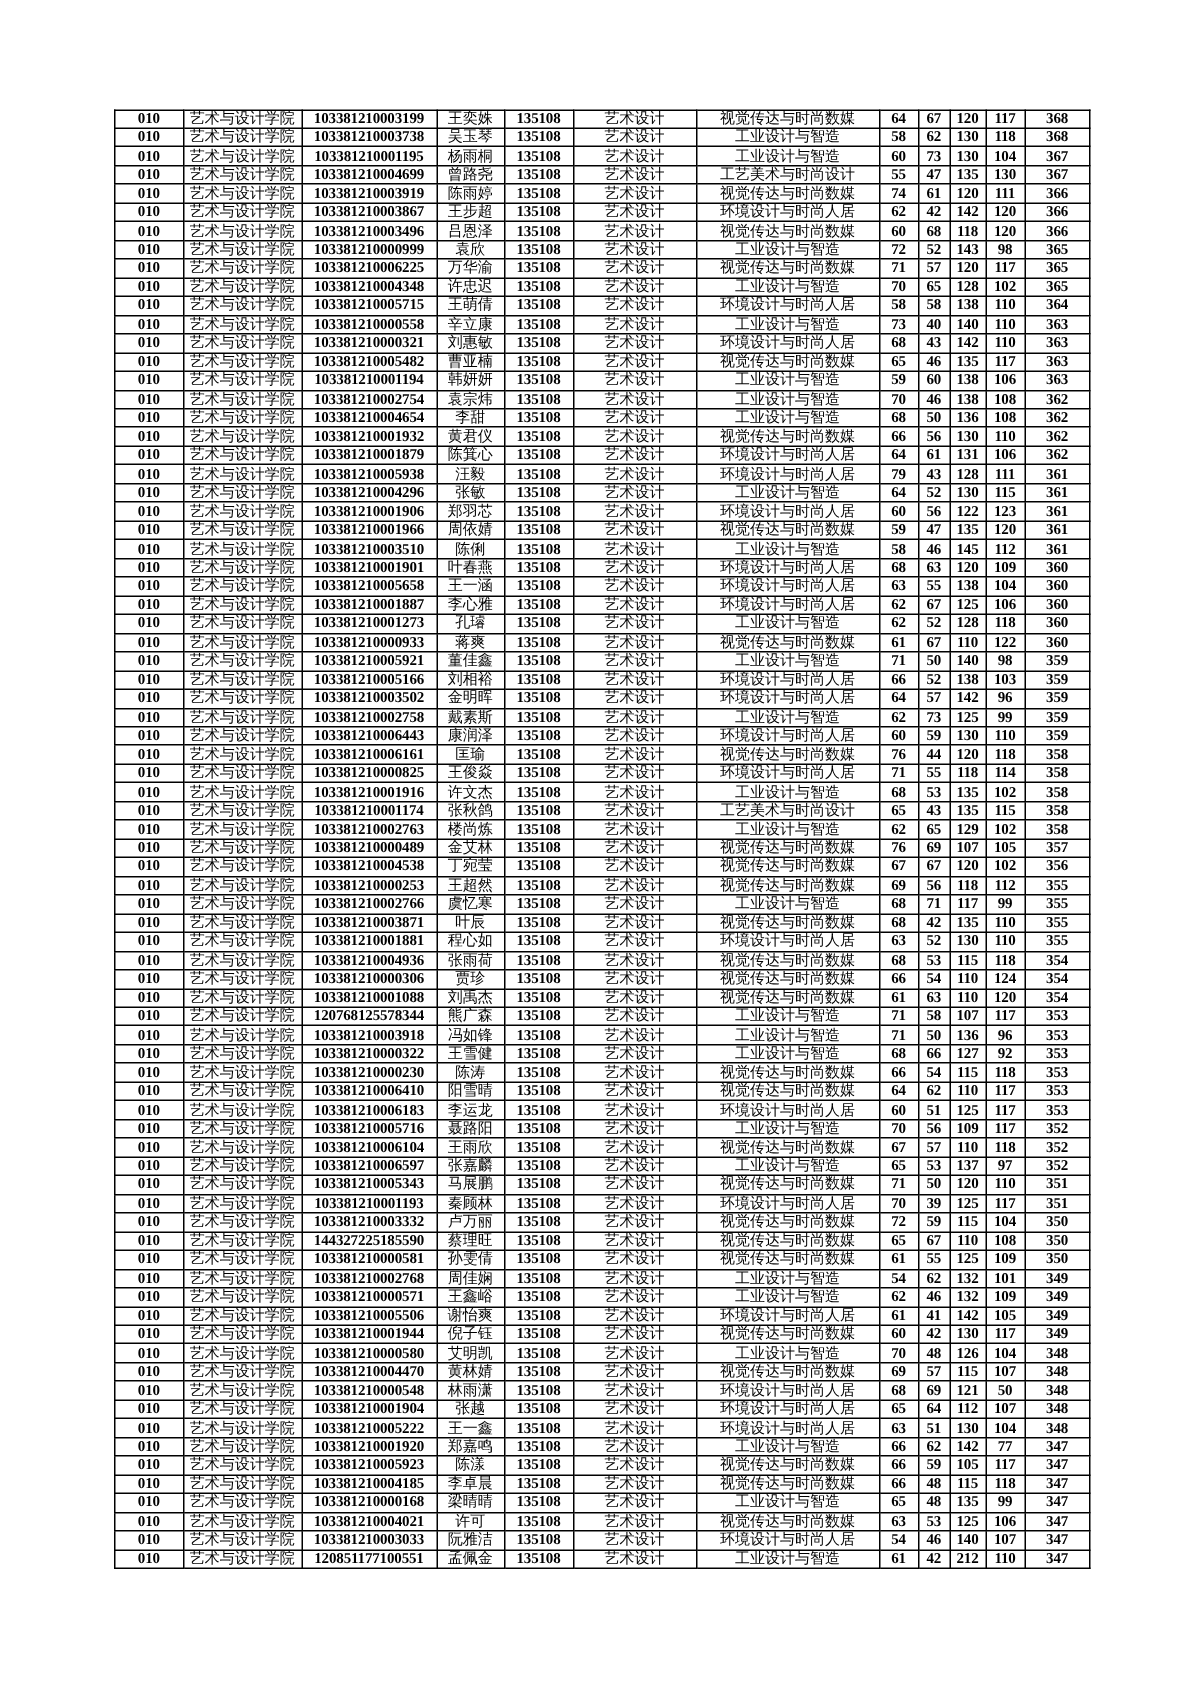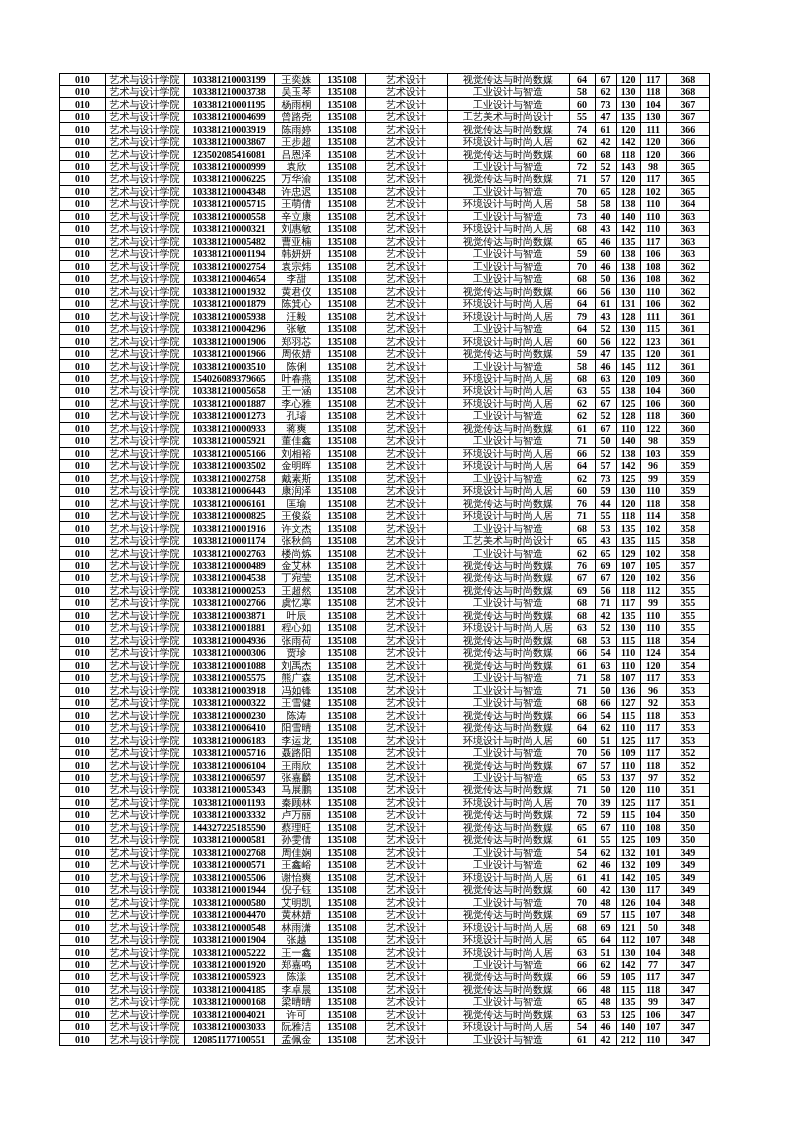--- a/index.html
+++ b/index.html
@@ -10,21 +10,21 @@
     body {
       width: 793px;
       height: 1122px;
       position: relative;
       overflow: hidden;
       font-family: "Liberation Serif", "DejaVu Serif", serif;
       color: #000;
     }
     #score-table {
       position: absolute;
-      left: 59px;
+      left: 76px;
       top: 72.5px;
       width: 650px;
       border-collapse: collapse;
       table-layout: fixed;
     }
     #score-table tr {
       height: 12.48px;
     }
     #score-table td {
       border: 1px solid #000;
@@ -145,21 +145,21 @@
         <td class="cjk">环境设计与时尚人居</td>
         <td class="num">62</td>
         <td class="num">42</td>
         <td class="num">142</td>
         <td class="num">120</td>
         <td class="num">366</td>
       </tr>
       <tr>
         <td class="num">010</td>
         <td class="cjk">艺术与设计学院</td>
-        <td class="num">123502085416081</td>
+        <td class="num">103381210003496</td>
         <td class="cjk">吕恩泽</td>
         <td class="num">135108</td>
         <td class="cjk">艺术设计</td>
         <td class="cjk">视觉传达与时尚数媒</td>
         <td class="num">60</td>
         <td class="num">68</td>
         <td class="num">118</td>
         <td class="num">120</td>
         <td class="num">366</td>
       </tr>
@@ -397,21 +397,21 @@
         <td class="cjk">工业设计与智造</td>
         <td class="num">58</td>
         <td class="num">46</td>
         <td class="num">145</td>
         <td class="num">112</td>
         <td class="num">361</td>
       </tr>
       <tr>
         <td class="num">010</td>
         <td class="cjk">艺术与设计学院</td>
-        <td class="num">154026089379665</td>
+        <td class="num">103381210001901</td>
         <td class="cjk">叶春燕</td>
         <td class="num">135108</td>
         <td class="cjk">艺术设计</td>
         <td class="cjk">环境设计与时尚人居</td>
         <td class="num">68</td>
         <td class="num">63</td>
         <td class="num">120</td>
         <td class="num">109</td>
         <td class="num">360</td>
       </tr>
@@ -733,21 +733,21 @@
         <td class="cjk">视觉传达与时尚数媒</td>
         <td class="num">61</td>
         <td class="num">63</td>
         <td class="num">110</td>
         <td class="num">120</td>
         <td class="num">354</td>
       </tr>
       <tr>
         <td class="num">010</td>
         <td class="cjk">艺术与设计学院</td>
-        <td class="num">103381210005575</td>
+        <td class="num">120768125578344</td>
         <td class="cjk">熊广森</td>
         <td class="num">135108</td>
         <td class="cjk">艺术设计</td>
         <td class="cjk">工业设计与智造</td>
         <td class="num">71</td>
         <td class="num">58</td>
         <td class="num">107</td>
         <td class="num">117</td>
         <td class="num">353</td>
       </tr>

